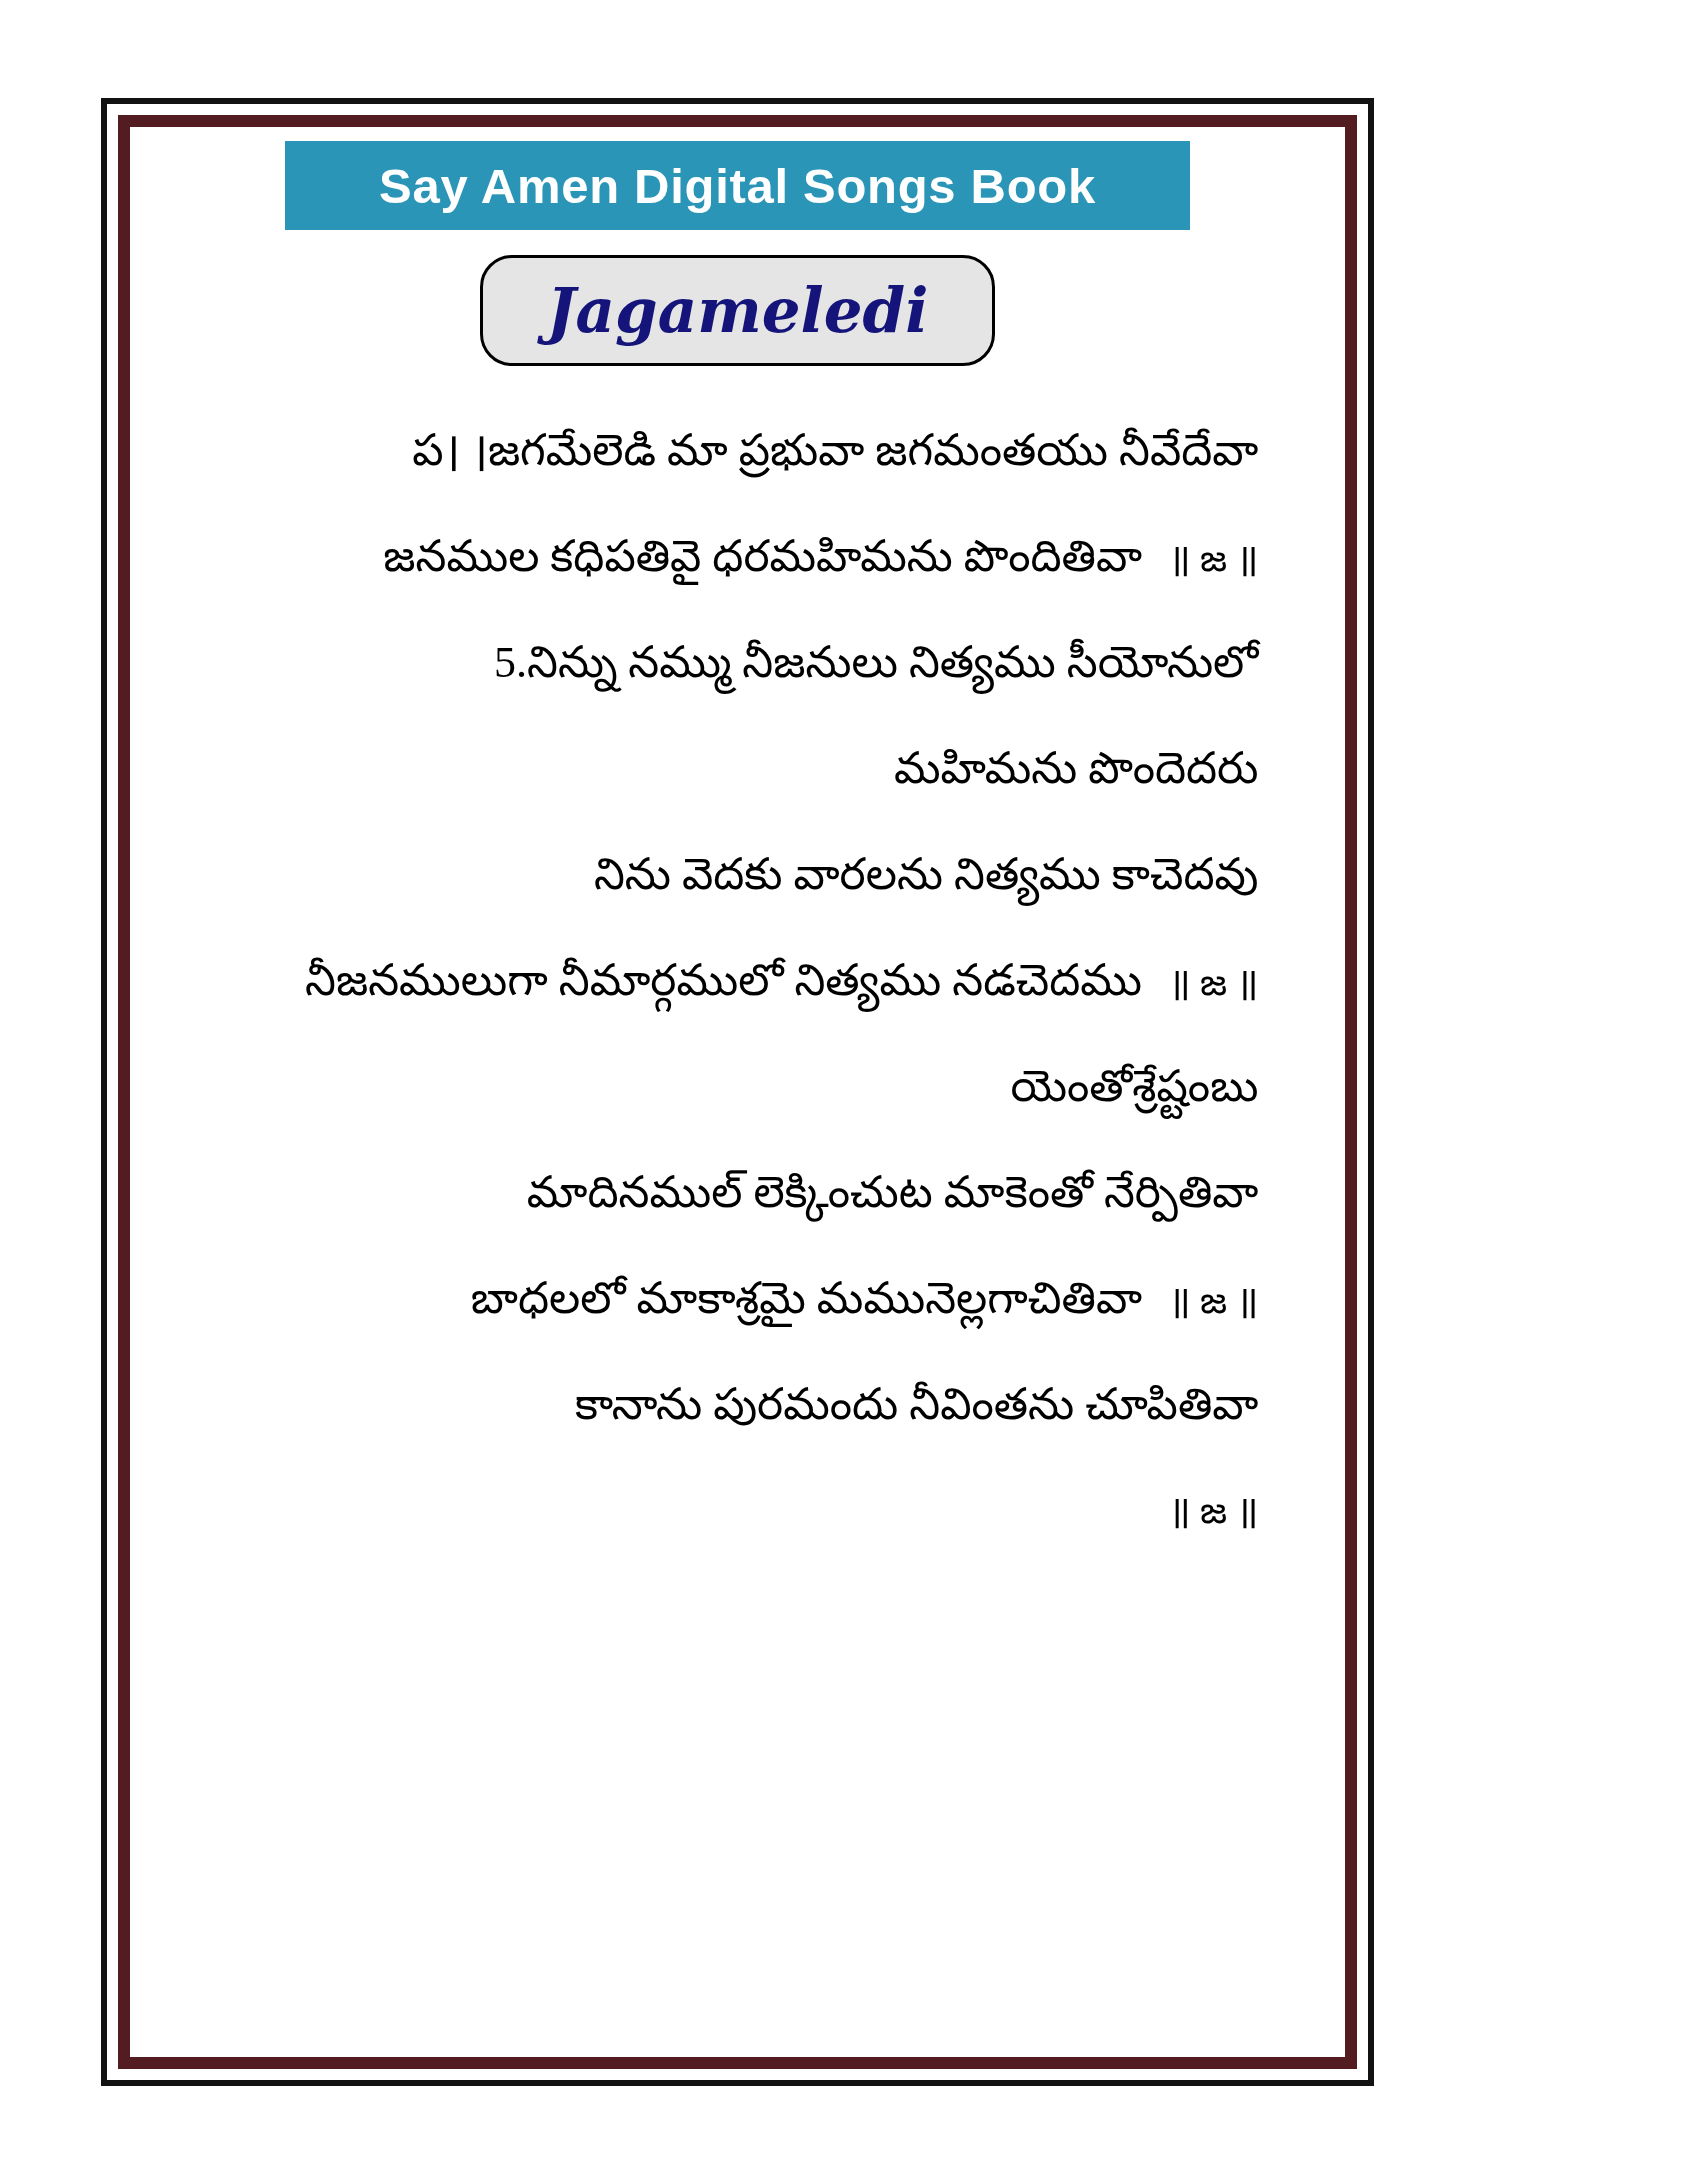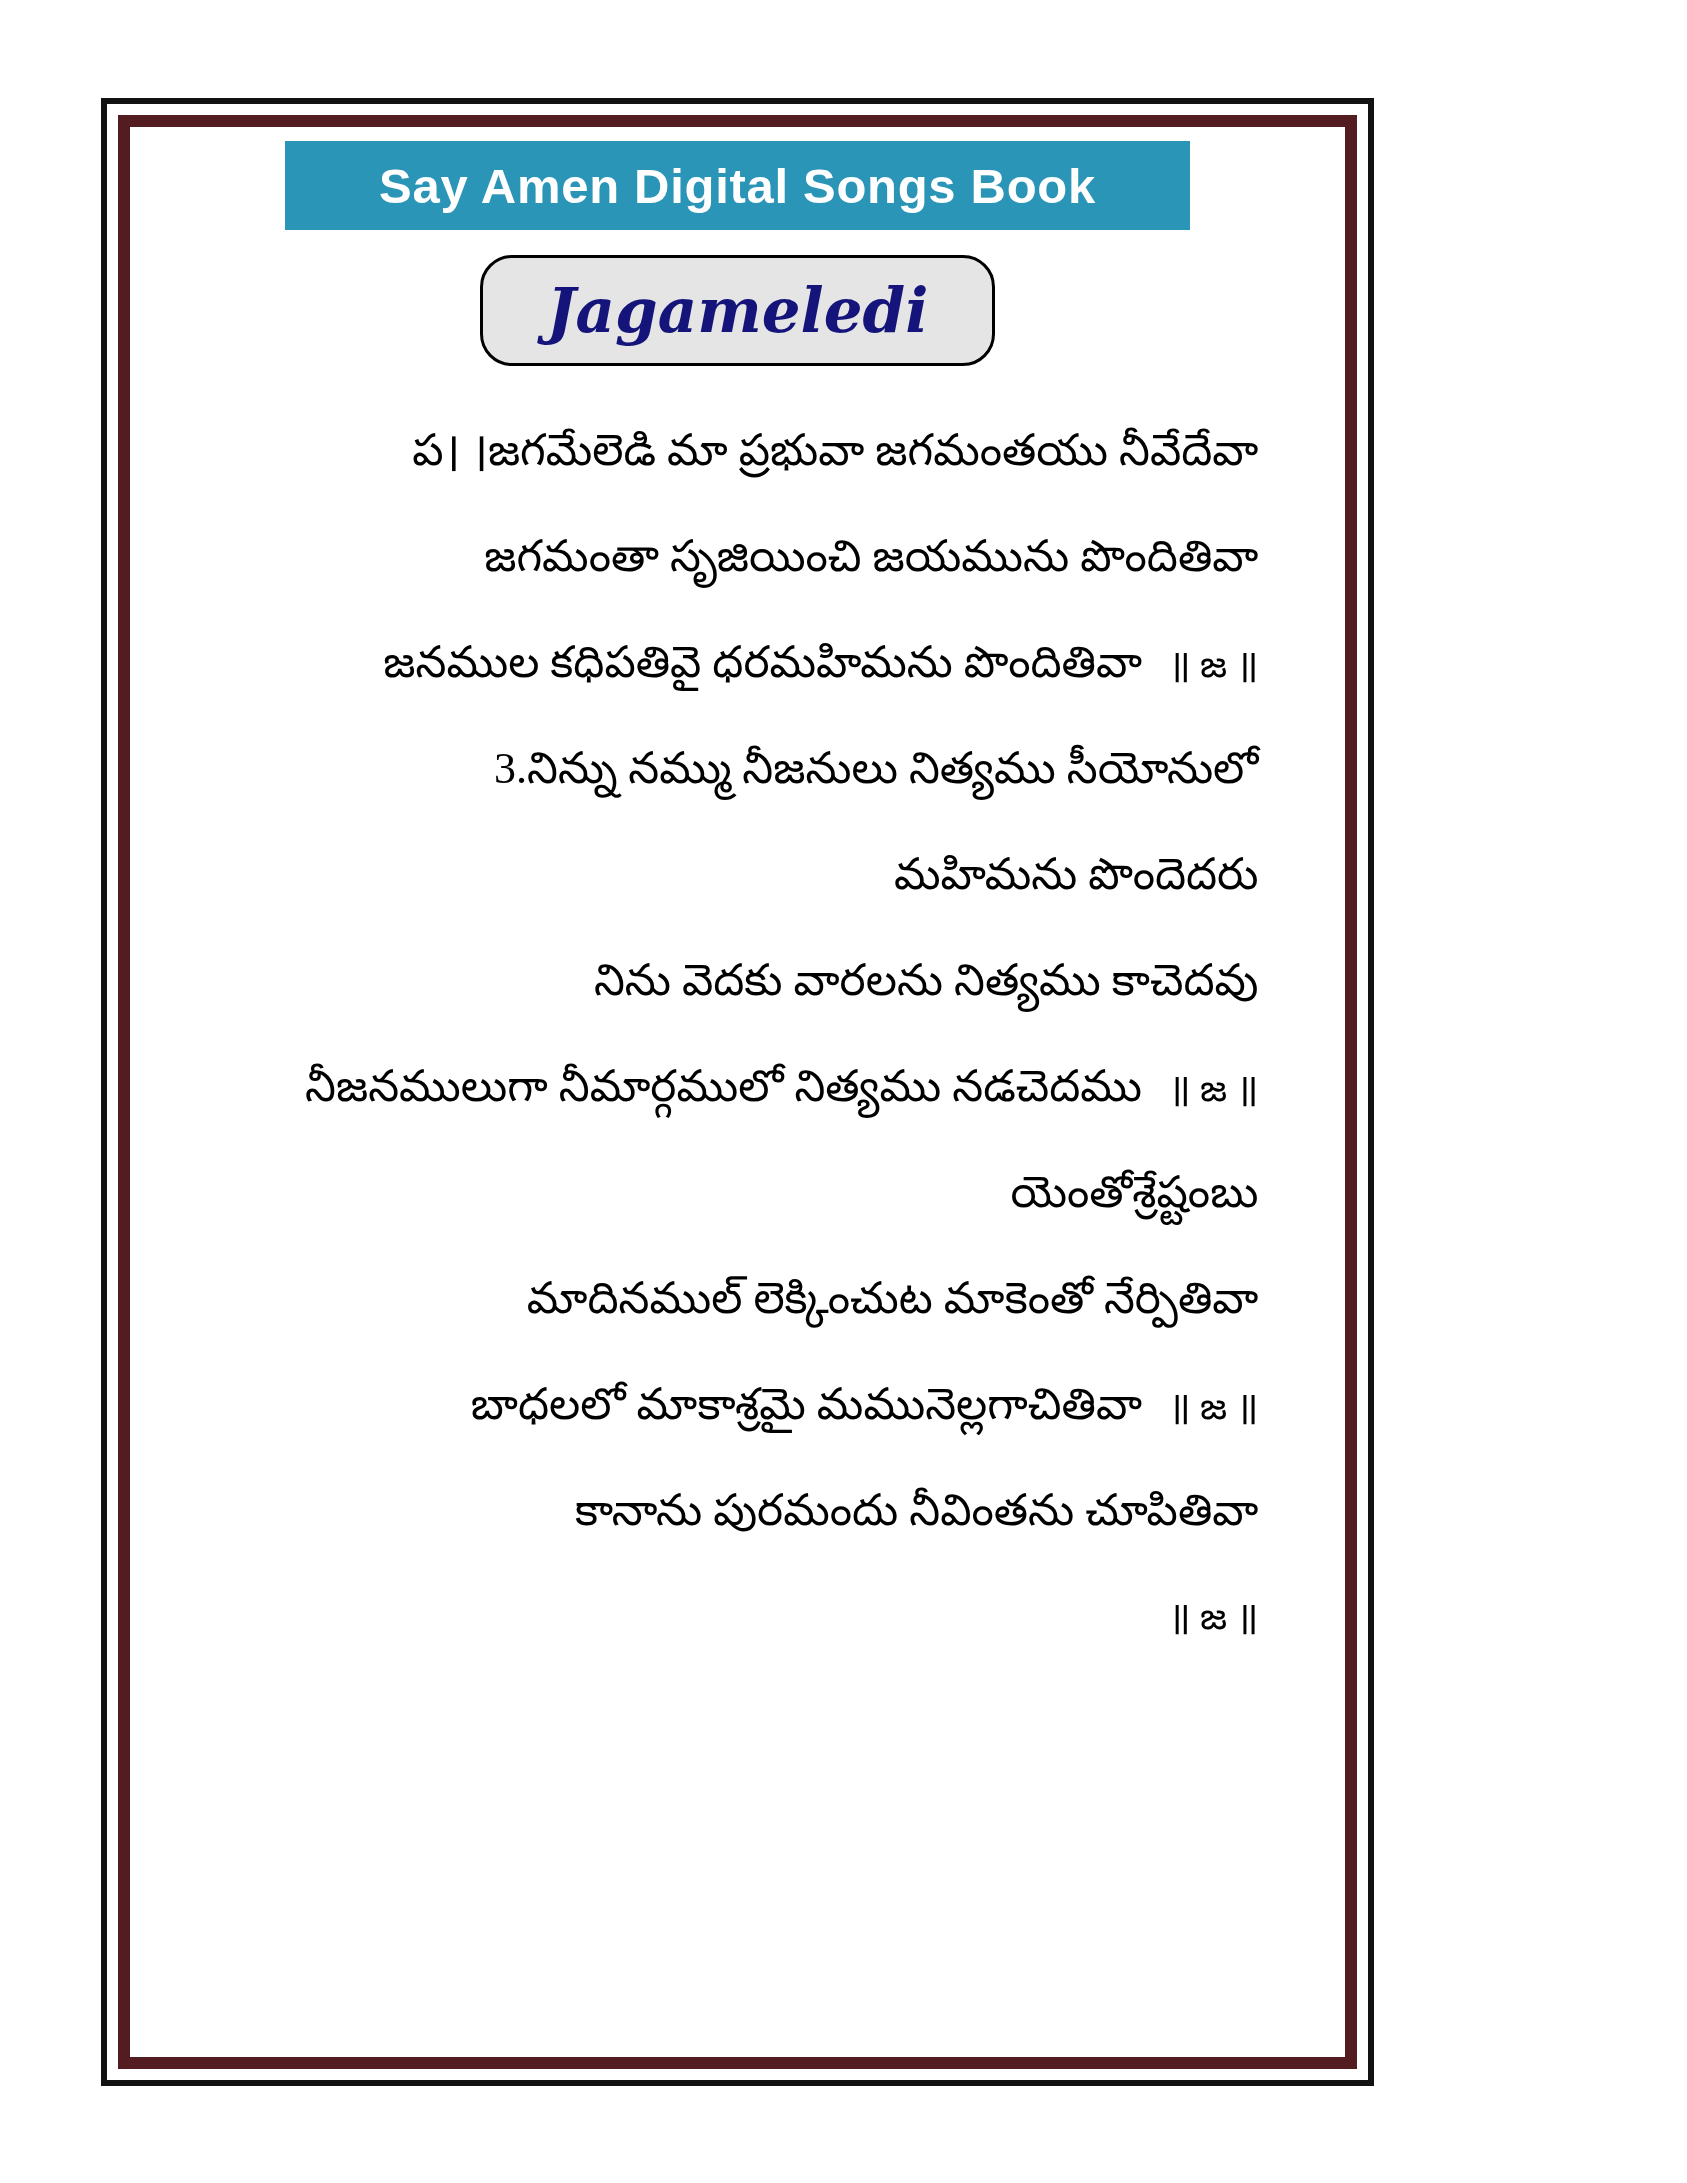--- a/index.html
+++ b/index.html
@@ -89,31 +89,28 @@
         <div class="title-box">
           <span class="song-title">Jagameledi</span>
         </div>
 
         <div class="lyrics">
 
           <div class="line">
             <span>ప। ।జగమేలెడి మా ప్రభువా జగమంతయు నీవేదేవా</span>
           </div>
 
-          <div class="line indent">
-            <span>జగమంతా సృజియించి జయమును పొందితివా</span>
-          </div>
 
           <div class="line indent">
             <span>జనముల కధిపతివై ధరమహిమను పొందితివా</span>
             <span class="marker">॥ జ ॥</span>
           </div>
 
           <div class="line">
-            <span>3.నిన్ను నమ్ము నీజనులు నిత్యము సీయోనులో</span>
+            <span>5.నిన్ను నమ్ము నీజనులు నిత్యము సీయోనులో</span>
           </div>
 
           <div class="line indent">
             <span>మహిమను పొందెదరు</span>
           </div>
 
           <div class="line indent">
             <span>నిను వెదకు వారలను నిత్యము కాచెదవు</span>
           </div>
 

